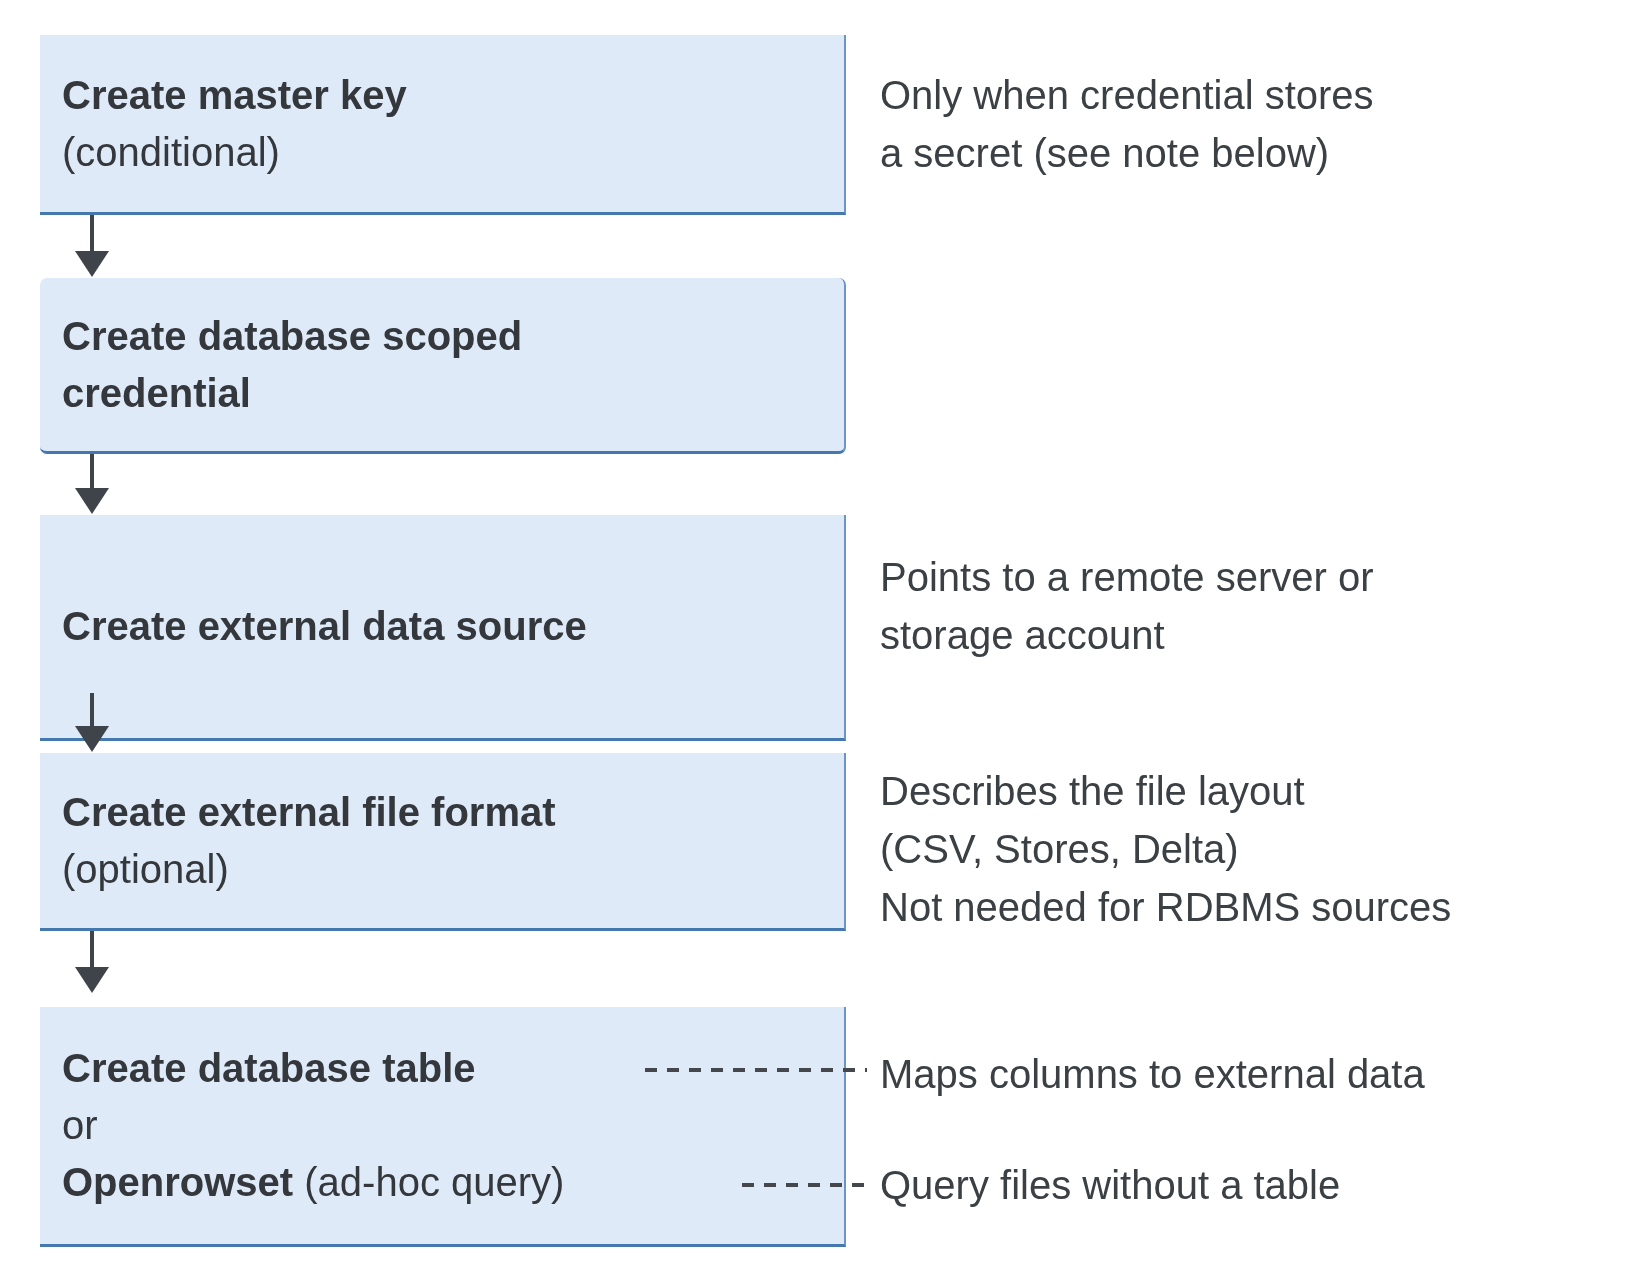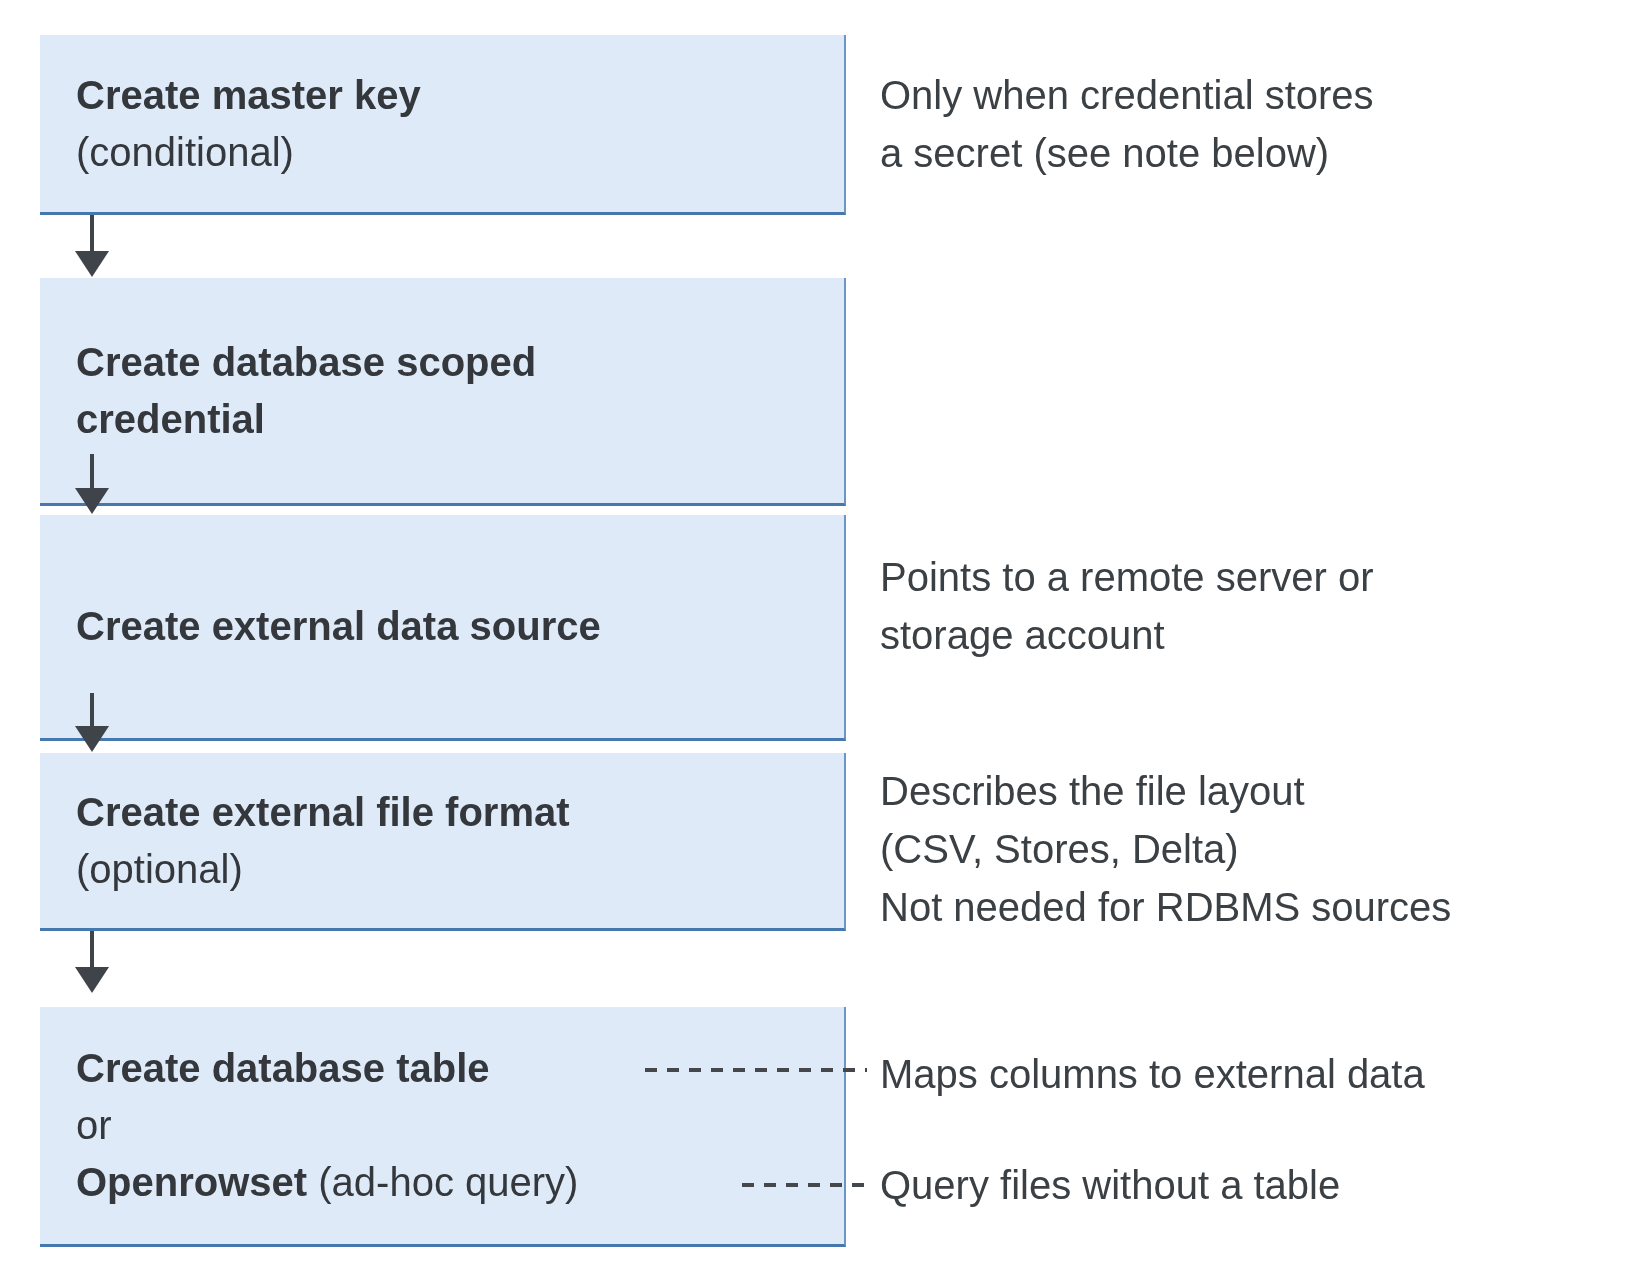--- a/index.html
+++ b/index.html
@@ -17,28 +17,28 @@
     position: absolute;
     left: 40px;
     width: 806px;
     box-sizing: border-box;
     background: #dfeaf8;
     border-right: 2px solid #6b95c4;
     border-bottom: 3px solid #4678b0;
     display: flex;
     flex-direction: column;
     justify-content: center;
-    padding-left: 36px;
+    padding-left: 22px;
     color: #34383d;
     font-size: 40px;
     line-height: 57px;
   }
   .box .bold { font-weight: bold; }
   .b1 { top: 35px;   height: 180px; }
-  .b2 { top: 278px;  height: 228px; }
+  .b2 { top: 278px;  height: 176px; border-radius: 7px; }
   .b3 { top: 515px;  height: 226px; }
   .b4 { top: 753px;  height: 178px; }
   .b5 { top: 1007px; height: 240px; }
 
   
   .arrow { position: absolute; left: 75px; width: 34px; }
   .a1 { top: 215px; height: 62px; }
   .a2 { top: 454px; height: 60px; }
   .a3 { top: 693px; height: 59px; }
   .a4 { top: 931px; height: 62px; }

